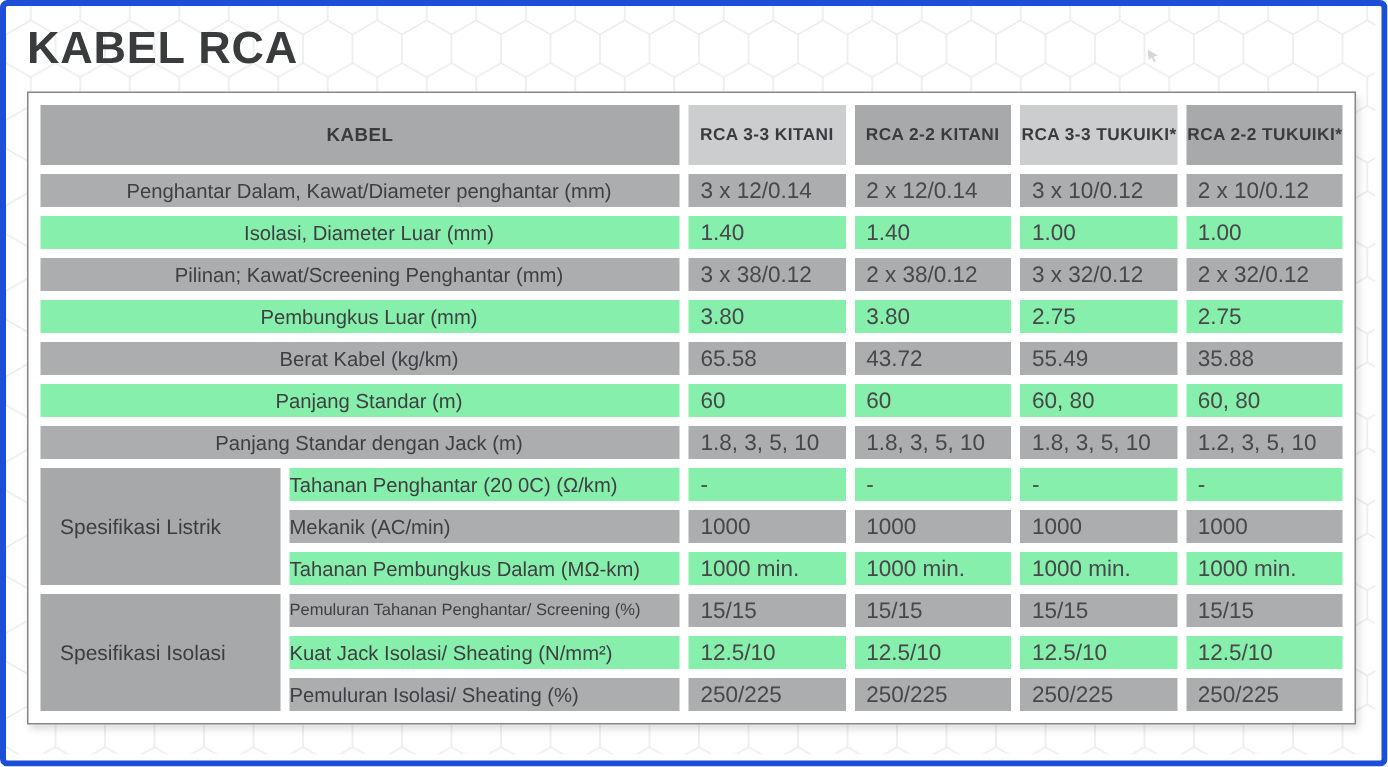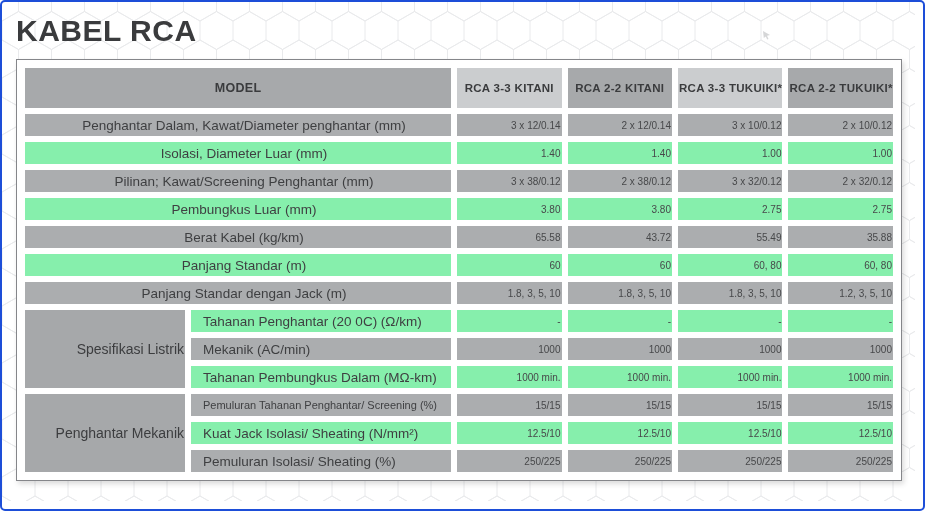--- a/index.html
+++ b/index.html
@@ -1,20 +1,20 @@
 <!DOCTYPE html>
 <html><head>
 <meta charset="utf-8">
 <style>
   html, body { margin: 0; padding: 0; background: #fff; }
   .page {
     position: relative;
     width: 925px; height: 511px;
     box-sizing: border-box;
-    border: 2px solid #1d4ed8;
+    border: 4px solid #1d4ed8;
     border-radius: 5px;
     background: #ffffff;
     overflow: hidden;
     font-family: "Liberation Sans", sans-serif;
   }
   .hexbg { position: absolute; left: 0; top: 0; }
   .title {
     position: absolute; left: 14px; top: 12px;
     font-size: 30px; font-weight: bold;
     color: #3a3b3d; letter-spacing: 0.5px;
@@ -56,32 +56,32 @@
   .spec tbody td { height: 22px; }
   .h-dark  { background: #a7a9ab; }
   .h-light { background: #cbcdcf; }
   .dark    { background: #abadaf; }
   .light   { background: #86efac; }
   .lbl {
     text-align: center; padding-left: 13px;
     font-size: 13.5px; color: #3e3f41;
   }
   .sub {
-    text-align: left; padding-left: 12px;
+    text-align: left; padding-left: 0;
     font-size: 13.5px; color: #3e3f41;
   }
   .sub.sm { font-size: 11px; }
   .grp {
     background: #a6a8aa;
-    text-align: right; padding-left: 13px;
+    text-align: left; padding-left: 13px;
     font-size: 14px; color: #3c3d3f;
   }
   .val {
-    text-align: right; padding-left: 28px;
-    font-size: 10px; color: #47484a;
+    text-align: left; padding-left: 8px;
+    font-size: 15px; color: #47484a;
   }
 </style>
 </head>
 <body>
 
 <div class="page">
 
   <svg class="hexbg" width="913" height="499" xmlns="http://www.w3.org/2000/svg" aria-hidden="true">
     <defs>
       <pattern id="hexpat" width="33" height="57" patternUnits="userSpaceOnUse">
@@ -106,21 +106,21 @@
       <colgroup>
         <col style="width:160px">
         <col style="width:260px">
         <col>
           <col>
           <col>
           <col>
       </colgroup>
       <thead>
         <tr>
-          <th class="model h-dark" colspan="2">MODEL</th>
+          <th class="model h-dark" colspan="2">KABEL</th>
           <th class="h-light">RCA 3-3 KITANI</th>
           <th class="h-dark">RCA 2-2 KITANI</th>
           <th class="h-light">RCA 3-3 TUKUIKI*</th>
           <th class="h-dark">RCA 2-2 TUKUIKI*</th>
         </tr>
       </thead>
       <tbody>
         <tr>
           <td class="lbl dark" colspan="2">Penghantar Dalam, Kawat/Diameter penghantar (mm)</td>
           <td class="val dark">3 x 12/0.14</td>
@@ -188,21 +188,21 @@
         </tr>
         <tr>
           <td class="sub light">Tahanan Pembungkus Dalam (MΩ-km)</td>
           <td class="val light">1000 min.</td>
           <td class="val light">1000 min.</td>
           <td class="val light">1000 min.</td>
           <td class="val light">1000 min.</td>
         </tr>
 
         <tr>
-          <td class="grp" rowspan="3">Penghantar Mekanik</td>
+          <td class="grp" rowspan="3">Spesifikasi Isolasi</td>
           <td class="sub dark sm">Pemuluran Tahanan Penghantar/ Screening (%)</td>
           <td class="val dark">15/15</td>
           <td class="val dark">15/15</td>
           <td class="val dark">15/15</td>
           <td class="val dark">15/15</td>
         </tr>
         <tr>
           <td class="sub light">Kuat Jack Isolasi/ Sheating (N/mm²)</td>
           <td class="val light">12.5/10</td>
           <td class="val light">12.5/10</td>

